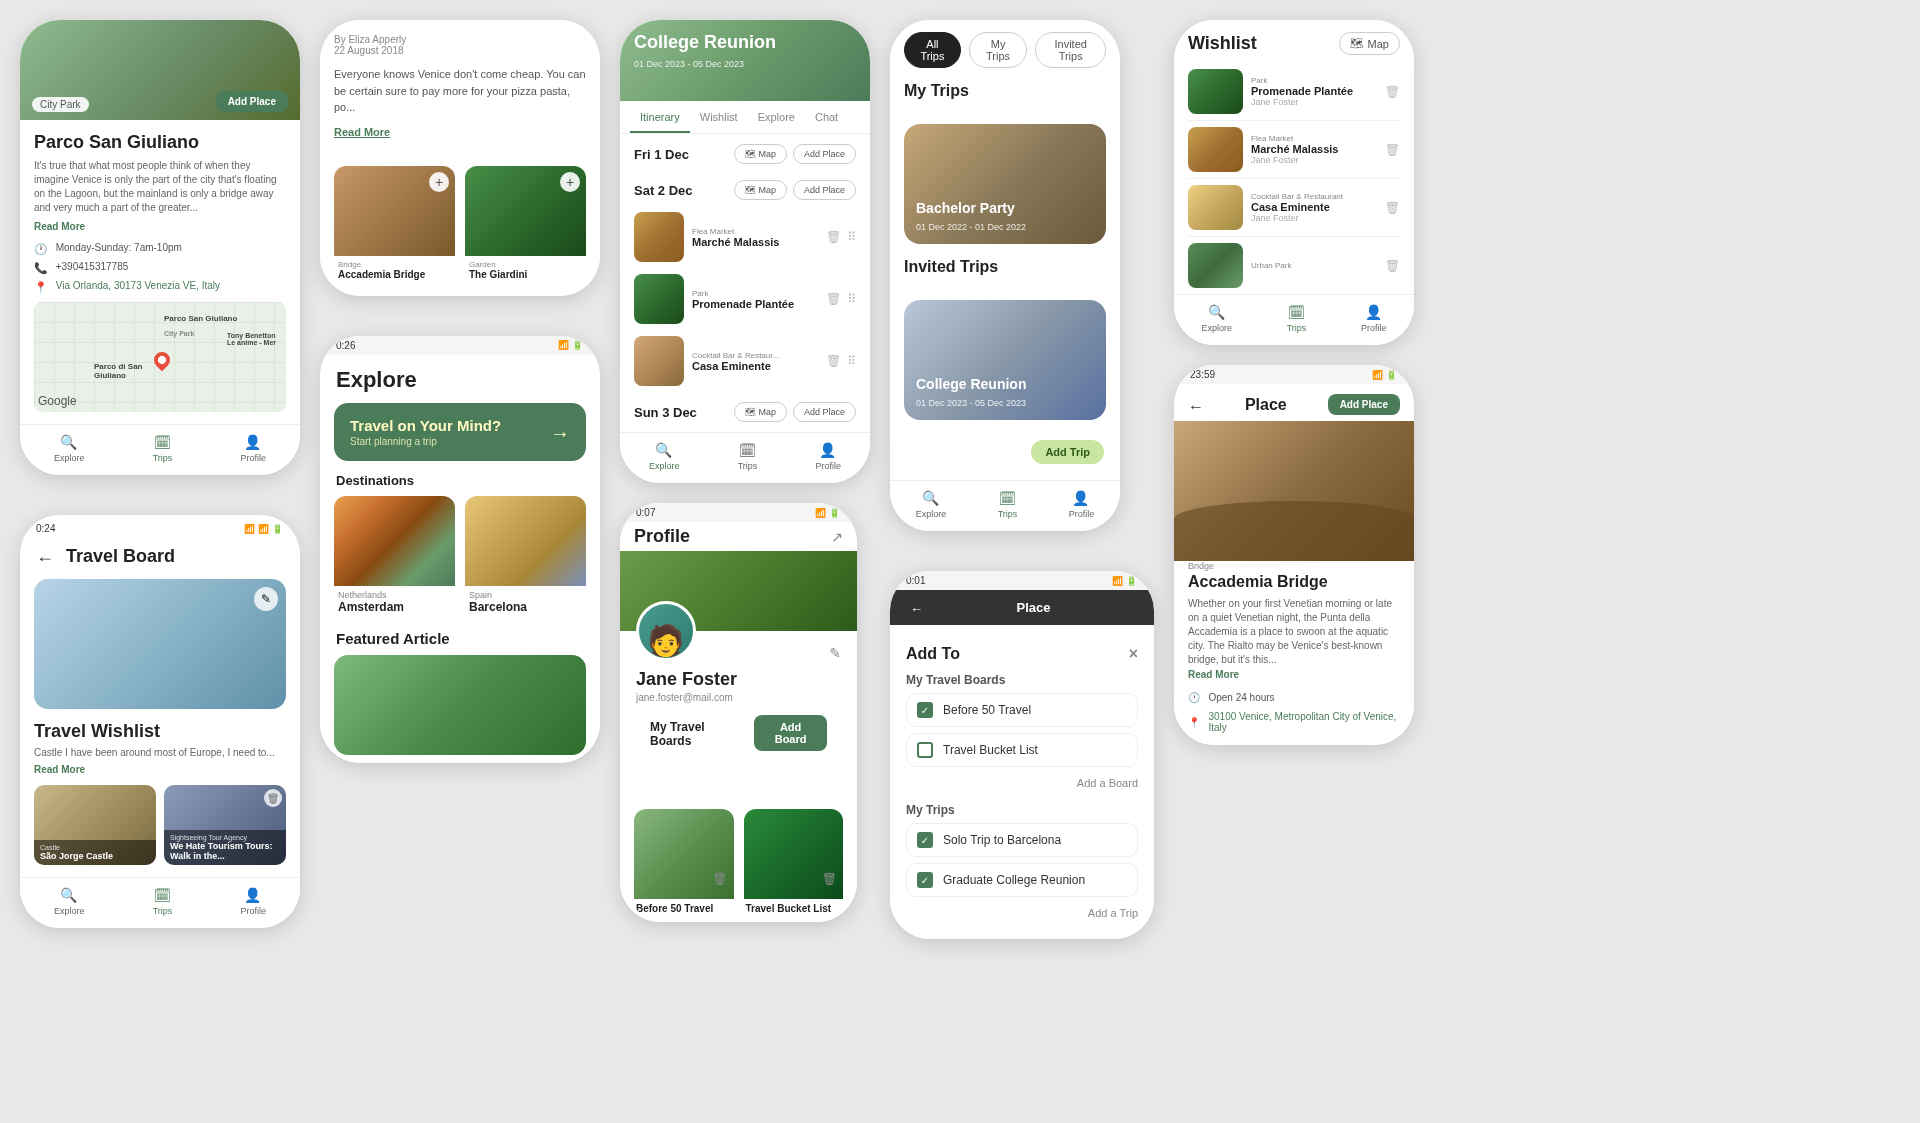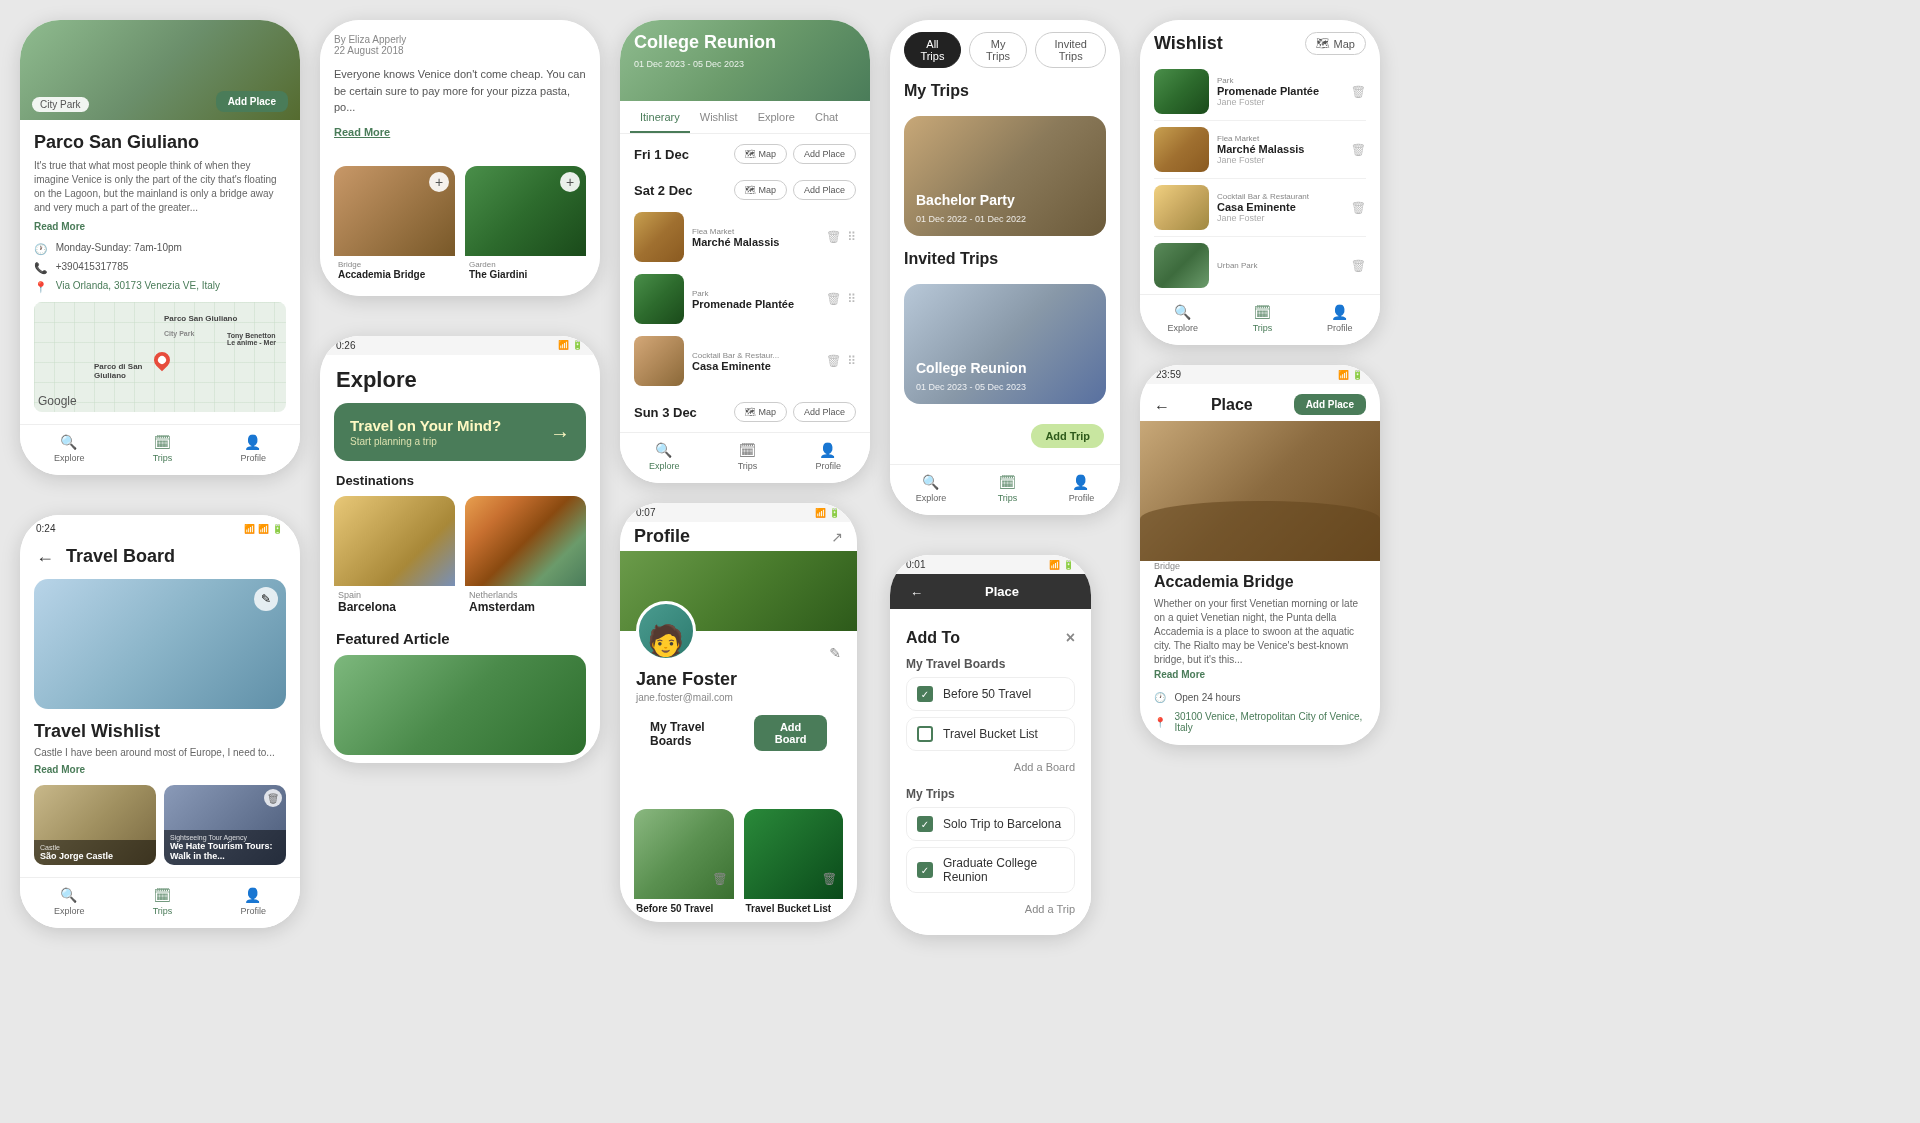--- a/index.html
+++ b/index.html
@@ -674,21 +674,21 @@
       color: white;
       border-color: #222;
     }
     .phone7 .section-title {
       font-size: 16px;
       font-weight: 700;
       color: #222;
       padding: 4px 14px 8px;
     }
     .phone7 .trip-card {
-      margin: 8px 14px 10px;
+      margin: 16px 14px 10px;
       border-radius: 16px;
       overflow: hidden;
       position: relative;
       height: 120px;
     }
     .phone7 .trip-card-bg {
       width: 100%;
       height: 100%;
       position: absolute;
     }
@@ -715,21 +715,21 @@
       color: #2d5a1a;
       border: none;
       padding: 6px 14px;
       border-radius: 20px;
       font-size: 11px;
       font-weight: 600;
       cursor: pointer;
     }
 
     
-    .phone8 { width: 201px; margin-top: 20px; }
+    .phone8 { width: 264px; margin-top: 20px; }
     .phone8 .add-to-sheet {
       background: white;
       border-radius: 16px 16px 0 0;
       margin-top: 4px;
       padding: 16px;
     }
     .phone8 .sheet-title {
       font-size: 16px;
       font-weight: 700;
       color: #222;
@@ -1104,31 +1104,31 @@
       <div class="travel-banner">
         <div>
           <span class="banner-text-main">Travel on Your Mind?</span>
           <span class="banner-text-sub">Start planning a trip</span>
         </div>
         <span class="banner-arrow">→</span>
       </div>
       <div class="section-title">Destinations</div>
       <div class="destinations-grid">
         <div class="dest-card">
+          <div class="dest-img bg-amsterdam"></div>
+          <div class="dest-label">
+            <span class="dest-country">Netherlands</span>
+            <span class="dest-city">Amsterdam</span>
+          </div>
+        </div>
+        <div class="dest-card">
           <div class="dest-img bg-barcelona"></div>
           <div class="dest-label">
             <span class="dest-country">Spain</span>
             <span class="dest-city">Barcelona</span>
-          </div>
-        </div>
-        <div class="dest-card">
-          <div class="dest-img bg-amsterdam"></div>
-          <div class="dest-label">
-            <span class="dest-country">Netherlands</span>
-            <span class="dest-city">Amsterdam</span>
           </div>
         </div>
       </div>
       <div class="featured-title">Featured Article</div>
       <div class="featured-img bg-nature2"></div>
       <div style="height:8px;"></div>
     </div>
   </div>
 </div>
 

